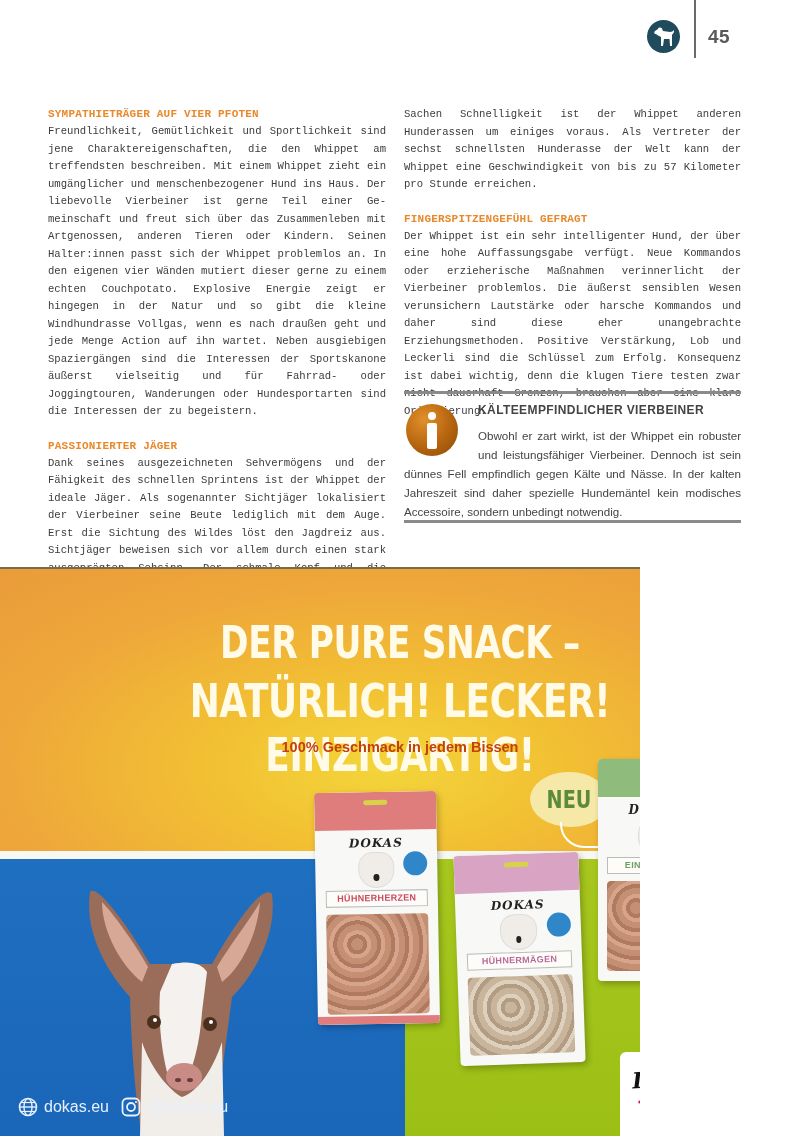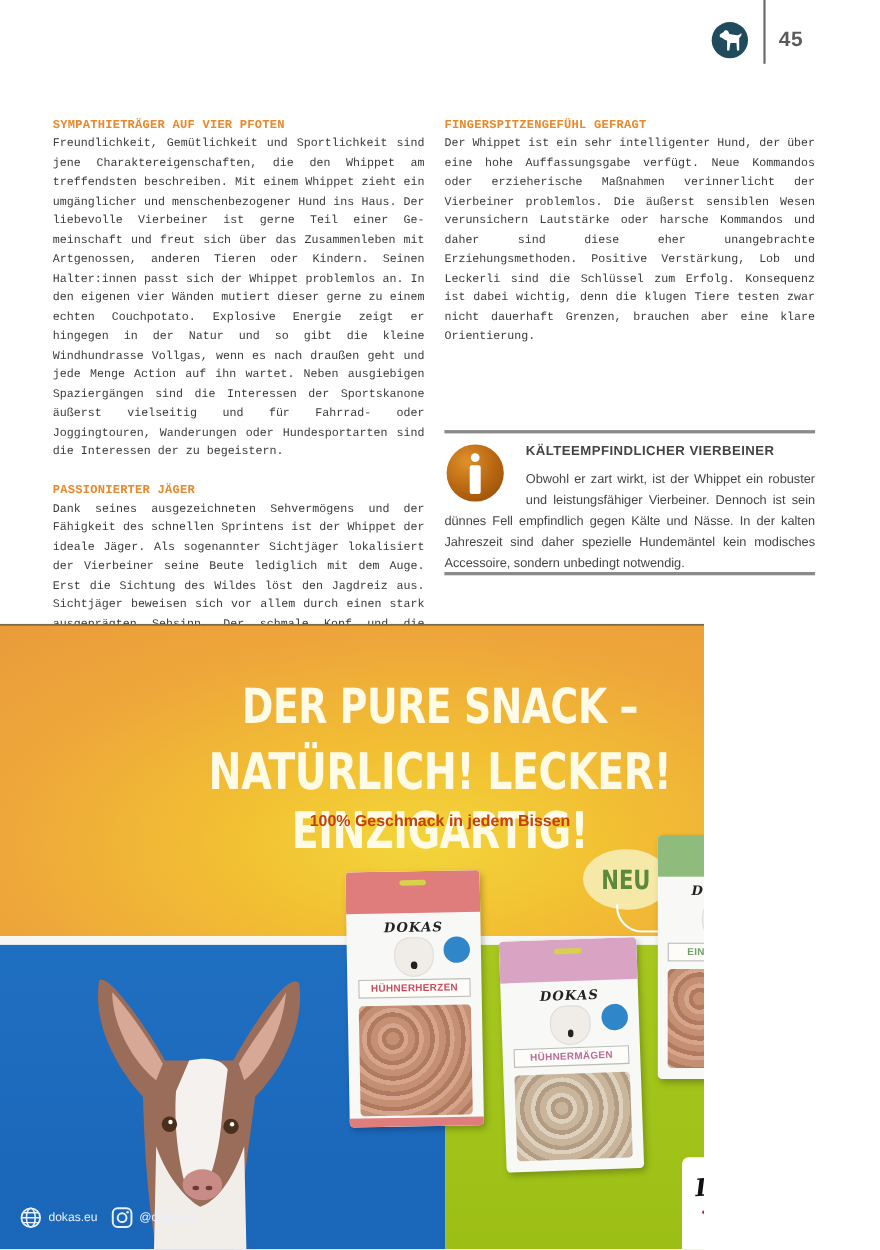--- a/index.html
+++ b/index.html
@@ -71,21 +71,21 @@
   .bag-huhnermagen .banner { color: #b86a9a; }
   .bag-huhnermagen .window { background: repeating-radial-gradient(circle at 40% 40%, #c9b49c 0 6px, #b39c84 6px 10px, #ddd0bd 10px 14px); }
   .bag-entenherzen { left: 598px; top: 192px; width: 115px; height: 222px; }
   .bag-entenherzen .bag-top { background: #8fbb7c; }
   .bag-entenherzen .banner { color: #6fa064; }
 
   
   .dog-photo { position: absolute; left: 72px; top: 305px; width: 220px; height: 264px; }
 
   
-  .ad-links { position: absolute; left: 18px; top: 530px; display: flex; align-items: center; gap: 12px; color: #e7f0fb; font-size: 11px; }
+  .ad-links { position: absolute; left: 18px; top: 530px; display: flex; align-items: center; gap: 12px; color: #e7f0fb; font-size: 16px; }
   .ad-link { display: flex; align-items: center; gap: 6px; }
 
   
   .logo-card { position: absolute; left: 620px; top: 485px; width: 158px; height: 84px; background: #fff; border-radius: 6px 6px 0 0; }
   .logo-word { position: absolute; left: 12px; top: 12px; font-family: "DejaVu Serif", serif; font-style: italic; font-weight: bold; font-size: 22px; color: #111; letter-spacing: 2px; transform: rotate(-4deg); }
   .logo-reg { position: absolute; left: 114px; top: 8px; font-size: 8px; color: #555; }
   .logo-swoosh { position: absolute; left: 18px; top: 44px; width: 90px; height: 3px; background: #d21f5a; border-radius: 2px; transform: rotate(-6deg); }
   .logo-pets { position: absolute; left: 118px; top: 26px; }
   .logo-tagline { position: absolute; left: 0; top: 60px; width: 158px; text-align: right; font-size: 8px; color: #c9557a; }
 </style>
@@ -107,20 +107,23 @@
     <div class="section-heading">SYMPATHIETRÄGER AUF VIER PFOTEN</div>
     <div>Freundlichkeit, Gemütlichkeit und Sportlichkeit sind jene Charak­tereigenschaften, die den Whippet am treffendsten beschreiben. Mit einem Whippet zieht ein umgänglicher und menschenbezogener Hund ins Haus. Der liebevolle Vierbeiner ist gerne Teil einer Ge­meinschaft und freut sich über das Zusammenleben mit Artgenossen, anderen Tieren oder Kindern. Seinen Halter:innen passt sich der Whippet problemlos an. In den eigenen vier Wänden mutiert dieser gerne zu einem echten Couchpotato. Explosive Energie zeigt er hingegen in der Natur und so gibt die kleine Windhundrasse Voll­gas, wenn es nach draußen geht und jede Menge Action auf ihn wartet. Neben ausgiebigen Spaziergängen sind die Interessen der Sportskanone äußerst vielseitig und für Fahrrad- oder Joggingtouren, Wanderungen oder Hundesportarten sind die Interessen der zu begeistern.</div>
   </div>
   <div class="para last">
     <div class="section-heading">PASSIONIERTER JÄGER</div>
     <div>Dank seines ausgezeichneten Sehvermögens und der Fähigkeit des schnellen Sprintens ist der Whippet der ideale Jäger. Als soge­nannter Sichtjäger lokalisiert der Vierbeiner seine Beute lediglich mit dem Auge. Erst die Sichtung des Wildes löst den Jagdreiz aus. Sichtjäger beweisen sich vor allem durch einen stark ausgeprägten Sehsinn. Der schmale Kopf und die seitlich anliegenden Augen ver­größern den Blickradius des Whippets auf 250 Grad. Das Sichtfeld anderer Hunderassen beschränkt sich auf 200 Grad. Auch in</div>
   </div>
 </div>
 
 <div class="col col-right">
+  <div class="para">
+    <div>Sachen Schnelligkeit ist der Whippet anderen Hunderassen um einiges voraus. Als Vertreter der sechst schnellsten Hunderasse der Welt kann der Whippet eine Geschwindigkeit von bis zu 57 Kilo­meter pro Stunde erreichen.</div>
+  </div>
   <div class="para last">
     <div class="section-heading">FINGERSPITZENGEFÜHL GEFRAGT</div>
     <div>Der Whippet ist ein sehr intelligenter Hund, der über eine hohe Auffassungsgabe verfügt. Neue Kommandos oder erzieherische Maßnahmen verinnerlicht der Vierbeiner problemlos. Die äußerst sensiblen Wesen verunsichern Lautstärke oder harsche Kommandos und daher sind diese eher unangebrachte Erziehungsmethoden. Positive Verstärkung, Lob und Leckerli sind die Schlüssel zum Er­folg. Konsequenz ist dabei wichtig, denn die klugen Tiere testen zwar nicht dauerhaft Grenzen, brauchen aber eine klare Orientierung.</div>
   </div>
 </div>
 
 <div class="info-box">
   <div class="info-rule top"></div>
   <div class="info-icon">
     <div class="dot"></div>

